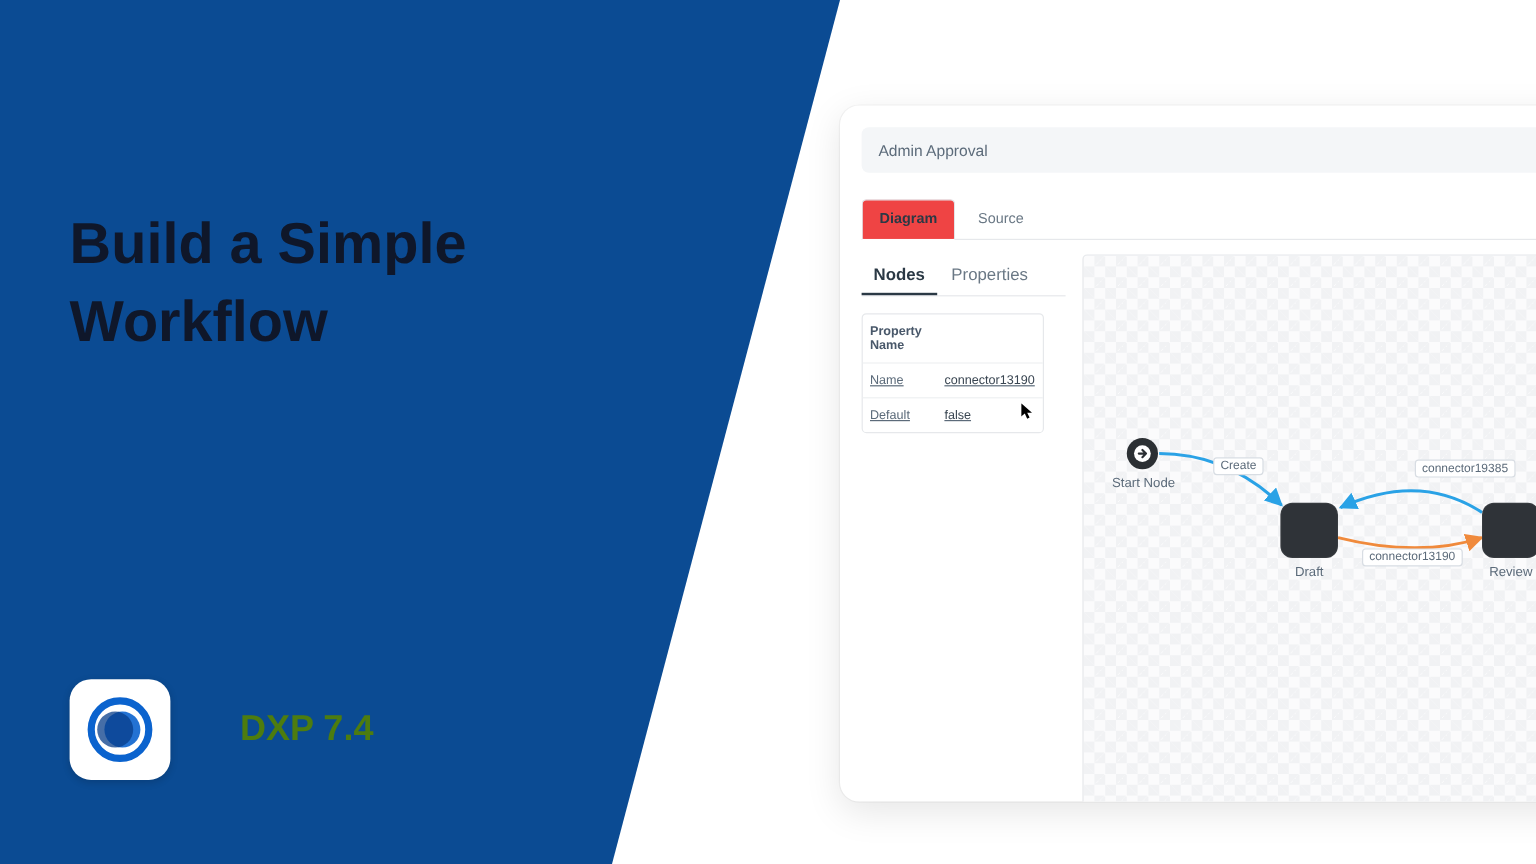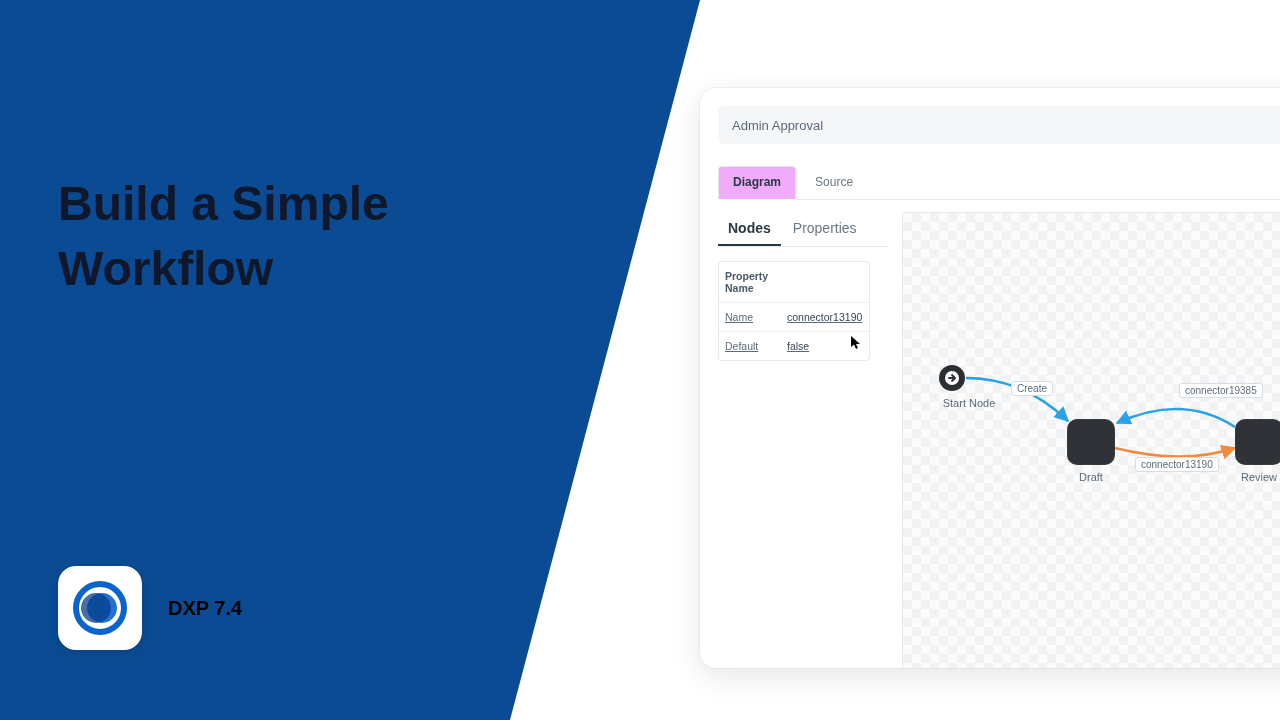--- a/index.html
+++ b/index.html
@@ -7,34 +7,34 @@
   .root { position: relative; width: 1280px; height: 720px; background: #fff; }
   .blue-panel {
     position: absolute; left: 0; top: 0; height: 720px; width: 700px; background: #0b4b93;
     clip-path: polygon(0 0, 700px 0, 510px 720px, 0 720px);
   }
   .title {
     position: absolute; left: 58px; top: 172px; color: #0f172a; font-size: 48px; line-height: 1.35; font-weight: 600;
   }
   .product-row { position: absolute; left: 58px; bottom: 70px; display: flex; align-items: center; gap: 26px; }
   .product-logo { width: 84px; height: 84px; border-radius: 18px; background: #fff; display: flex; align-items: center; justify-content: center; box-shadow: 0 2px 6px rgba(0,0,0,.15); }
-  .product-name { color: #000000; font-size: 20px; font-weight: 600; }
+  .product-name { color: #4d7c0f; font-size: 30px; font-weight: 600; margin-left: 32px; }
 
   .app-card {
     position: absolute; left: 700px; top: 88px; width: 640px; height: 580px;
     background: #fff; border-radius: 16px; box-shadow: 0 8px 30px rgba(0,0,0,.10), 0 0 0 1px rgba(0,0,0,.04);
     overflow: hidden;
   }
   .app-titlebar {
     margin: 18px 18px 0 18px; height: 38px; background: #f4f6f8; border-radius: 6px;
     display: flex; align-items: center; padding: 0 14px; color: #5c6b7a; font-size: 13px;
   }
   .top-tabs { display: flex; gap: 4px; margin: 22px 18px 0 18px; border-bottom: 1px solid #e6e8eb; }
   .top-tab { padding: 8px 14px 10px; font-size: 12px; color: #6a7885; border: 1px solid transparent; border-bottom: none; cursor: pointer; }
-  .top-tab.active { color: #2b3945; border-color: #e2e5e9; border-bottom: 1px solid #fff; border-radius: 4px 4px 0 0; background: #f0abfc; margin-bottom: -1px; font-weight: 600; }
+  .top-tab.active { color: #2b3945; border-color: #e2e5e9; border-bottom: 1px solid #fff; border-radius: 4px 4px 0 0; background: #ef4444; margin-bottom: -1px; font-weight: 600; }
 
   .workspace { display: flex; margin: 12px 0 0 18px; height: calc(100% - 120px); }
   .side-col { width: 170px; flex: 0 0 170px; }
   .sub-tabs { display: flex; gap: 2px; border-bottom: 1px solid #e6e8eb; }
   .sub-tab { padding: 8px 10px; font-size: 14px; color: #6a7885; cursor: pointer; }
   .sub-tab.active { color: #2b3945; border-bottom: 2px solid #2b3945; font-weight: 600; }
 
   .prop-table { margin-top: 14px; border: 1px solid #e6e8eb; border-radius: 4px; width: 152px; font-size: 10.5px; color: #5c6b7a; }
   .prop-row { display: flex; }
   .prop-row + .prop-row { border-top: 1px solid #eef0f2; text-decoration: underline; }
@@ -137,21 +137,21 @@
           <path d="M212 235 Q280 252 332 235" stroke="#f08a3c" stroke-width="2.5" fill="none" marker-end="url(#arrow-orange)"></path>
           <path d="M332 214 Q280 180 214 210" stroke="#2aa2e6" stroke-width="2.5" fill="none" marker-end="url(#arrow-blue)"></path>
         </svg>
 
         <div class="node-icon" style="left:36px; top:152px">
           <svg width="16" height="16" viewBox="0 0 16 16">
               <circle cx="8" cy="8" r="7" fill="#fff"></circle>
               <path d="M5 8 L9 8 M8 5 L11 8 L8 11" stroke="#2b2f33" stroke-width="1.8" fill="none" stroke-linecap="round" stroke-linejoin="round"></path>
             </svg>
         </div>
-        <div class="node-label" style="left:26px; top:184px">Start Node</div>
+        <div class="node-label" style="left:10px; top:184px">Start Node</div>
 
         <div class="node-box" style="left:164px; top:206px"></div>
         <div class="node-label" style="left:148px; top:258px">Draft</div>
 
         <div class="node-box" style="left:332px; top:206px"></div>
         <div class="node-label" style="left:316px; top:258px">Review</div>
 
         <div class="conn-tag" style="left:108px; top:168px">Create</div>
         <div class="conn-tag" style="left:232px; top:244px">connector13190</div>
         <div class="conn-tag" style="left:276px; top:170px">connector19385</div>

